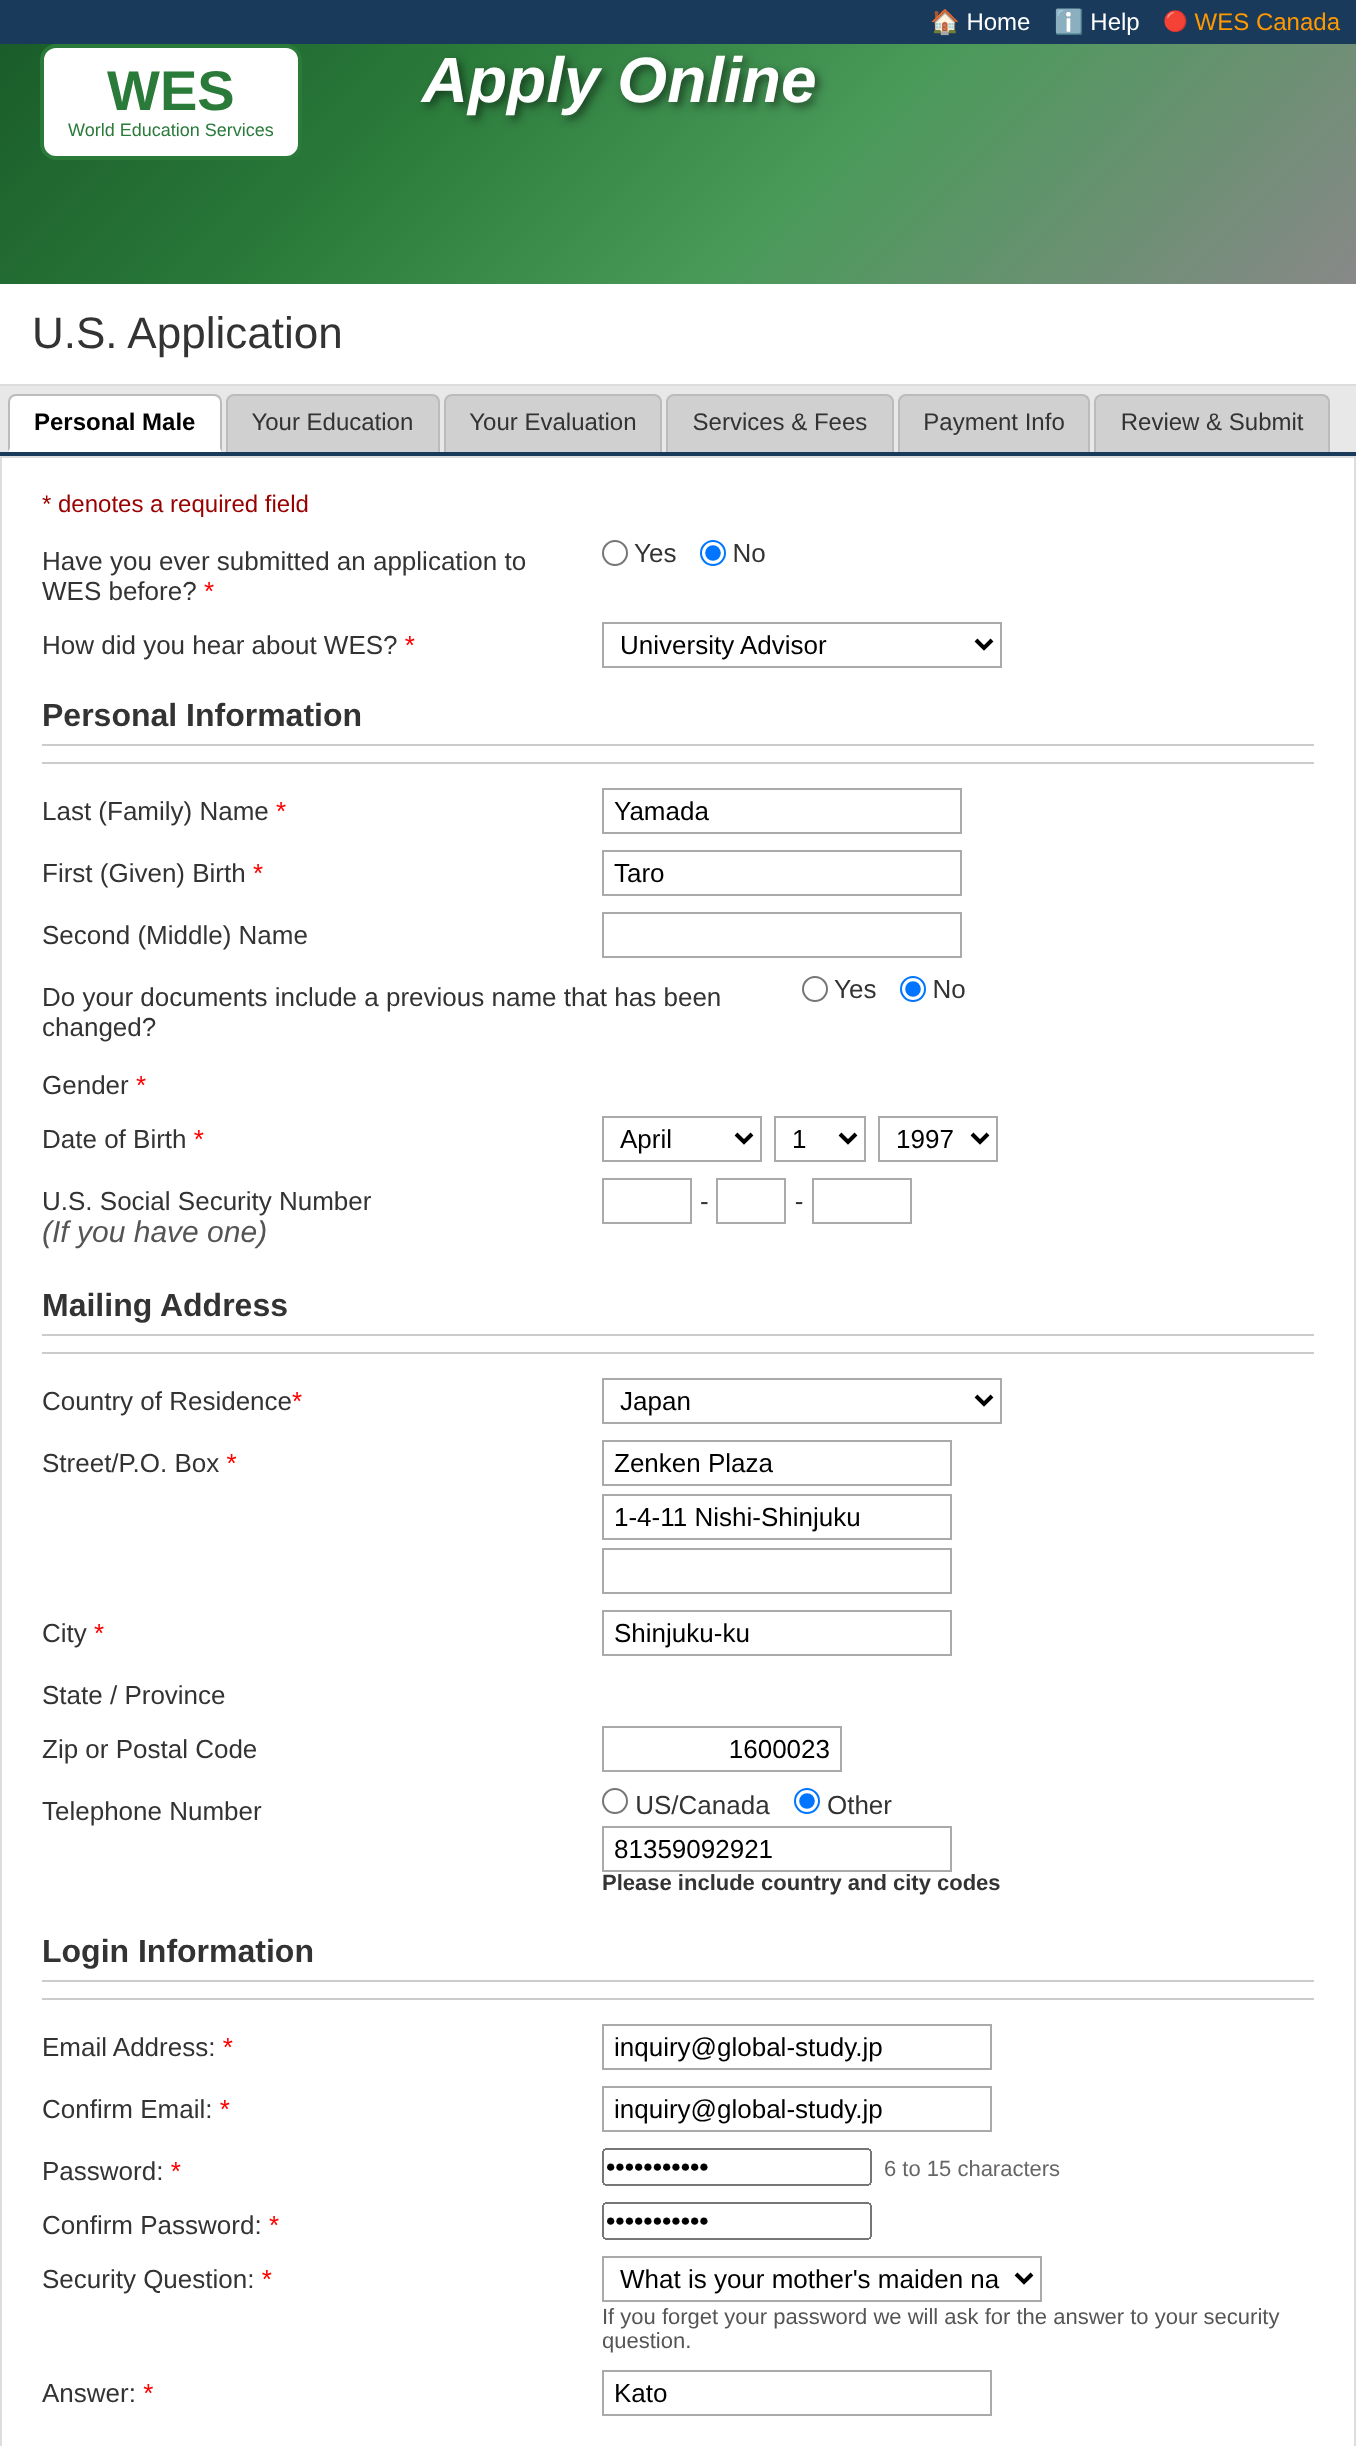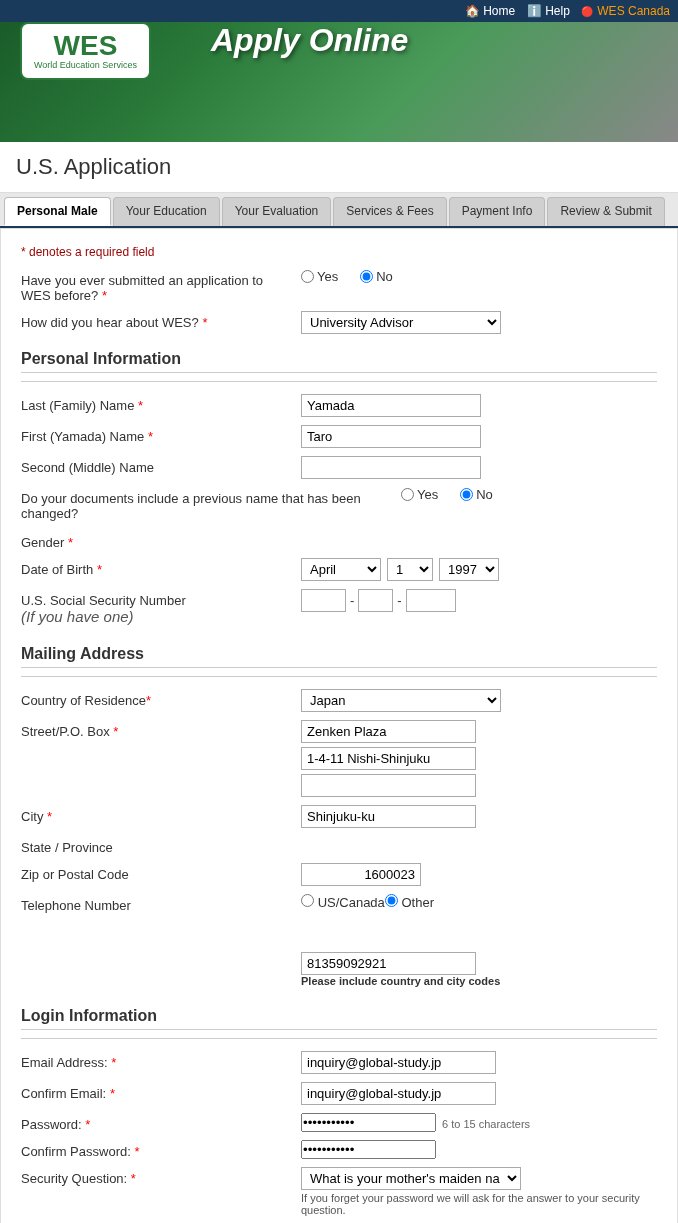--- a/index.html
+++ b/index.html
@@ -35,21 +35,21 @@
     .required-note { color: #990000; font-size: 12px; margin-bottom: 10px; }
 
     
     .form-row { display: flex; align-items: flex-start; margin-bottom: 8px; }
     .form-label { width: 280px; min-width: 280px; padding-right: 10px; padding-top: 4px; font-size: 13px; }
     .form-control { flex: 1; }
     input[type="text"] { border: 1px solid #aaa; padding: 3px 5px; font-size: 13px; background: white; }
     select { border: 1px solid #aaa; padding: 2px 4px; font-size: 13px; background: white; }
 
     
-    .radio-group { display: flex; align-items: center; gap: 22px; }
+    .radio-group { display: flex; align-items: center; gap: 12px; }
     .radio-group label { display: flex; align-items: center; gap: 3px; cursor: pointer; }
 
     
     .section-header { font-size: 16px; font-weight: bold; margin: 16px 0 8px 0; padding-bottom: 4px; border-bottom: 1px solid #ccc; }
 
     
     .ssn-container { display: flex; align-items: center; gap: 4px; }
     .ssn-container input { width: 45px; }
 
     
@@ -65,21 +65,21 @@
 
     
     .inline-fields { display: flex; align-items: center; gap: 6px; }
 
     
     .note-text { font-size: 15px; color: #555; font-style: italic; }
 
     .small-input { width: 55px; }
     .large-input { width: 180px; }
 
-    .tel-options { display: flex; align-items: center; gap: 0; margin-bottom: 3px; }
+    .tel-options { display: flex; align-items: center; gap: 12px; margin-bottom: 3px; }
     .tel-note { font-size: 11px; font-weight: bold; color: #333; }
 
     .security-hint { font-size: 11px; color: #555; margin-top: 2px; }
   </style>
 </head>
 <body>
 
 <div id="top-nav">
   <span class="home-link">Home</span>
   <span class="help-link">Help</span>
@@ -146,21 +146,21 @@
     <div class="form-label">
       <span>Last (Family) Name</span> <span style="color:red">*</span>
     </div>
     <div class="form-control">
       <input type="text" class="large-input" value="Yamada" style="">
     </div>
   </div>
 
   <div class="form-row">
     <div class="form-label">
-      <span>First (Yamada) Name</span> <span style="color:red">*</span>
+      <span>First (Given) Birth</span> <span style="color:red">*</span>
     </div>
     <div class="form-control">
       <input type="text" class="large-input" value="Taro" style="">
     </div>
   </div>
 
   <div class="form-row">
     <div class="form-label">Second (Middle) Name</div>
     <div class="form-control">
       <input type="text" class="large-input" style="">
@@ -280,21 +280,21 @@
       <div class="tel-options">
         <label>
           <input type="radio" name="tel_type" value="US/Canada" style="">
           <span>US/Canada</span>
         </label>
         <label>
           <input type="radio" name="tel_type" value="Other" checked="" style="">
           <span>Other</span>
         </label>
       </div>
-      <input type="text" style="width: 175px; margin-top: 39px;" value="81359092921">
+      <input type="text" style="width: 175px;" value="81359092921">
       <div class="tel-note">Please include country and city codes</div>
     </div>
   </div>
 
   <div class="section-header" style="margin-top:20px;">Login Information</div>
   <hr class="section-divider">
 
   <div class="form-row">
     <div class="form-label">
       <span>Email Address:</span> <span style="color:red">*</span>

